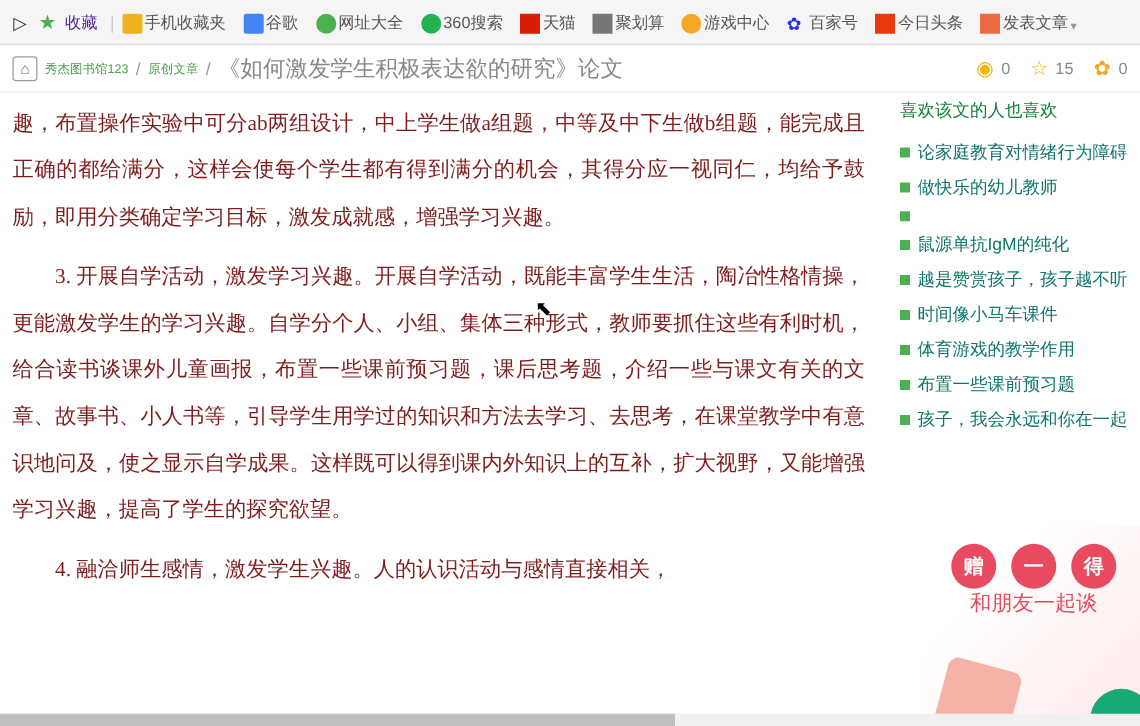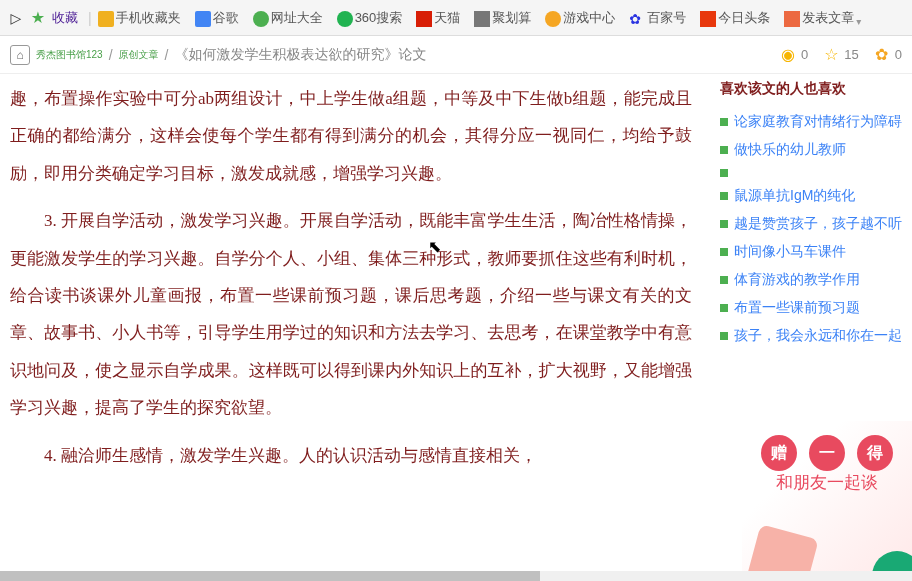--- a/index.html
+++ b/index.html
@@ -23,38 +23,38 @@
   .ico-toutiao { background:#e8380d;}
   .ico-fawen { background:#ec6941;}
   .chev { color:#999; font-size:10px;}
 
   
   .crumb-row { height: 38px; display:flex; align-items:center; padding: 0 10px; border-bottom: 1px solid #eee; justify-content: space-between;}
   .crumb-left { display:flex; align-items:center; gap:6px; }
   .home-ico { width:20px; height:20px; border:1px solid #999; border-radius:3px; display:flex; align-items:center; justify-content:center; color:#666; font-size:12px;}
   .crumb-link { color:#4aa04a; cursor:pointer; font-size:10px;}
   .crumb-sep { color:#999; }
-  .crumb-cur { color:#888; font-size:14px;}
+  .crumb-cur { color:#888; font-size:18px;}
   .crumb-right { display:flex; align-items:center; gap:14px; color:#888; font-size:13px;}
   .stat { display:flex; align-items:center; gap:4px;}
   .stat-ico { width:18px; height:18px; display:inline-flex; align-items:center; justify-content:center;}
   .coin { color:#f7b500; font-size:16px;}
   .star-o { color:#f7b500; font-size:16px;}
   .flower { color:#f5a623; font-size:16px;}
 
   
   .main { display:flex; }
   .article { flex:1; padding: 6px 20px 0 10px; font-size: 17px; line-height: 2.2; color:#7f1d1d; font-family:"SimSun","宋体",serif; }
   .article p { text-align: justify; margin-bottom: 10px;}
   .article .para-ind { text-indent: 2em; }
 
   .sidebar { width: 200px; padding: 6px 0 0 0; }
-  .side-title { font-size:14px; font-weight:bold; color:#7f1d1d; margin-bottom:10px; padding-left:8px;}
+  .side-title { font-size:14px; font-weight:normal; color:#15803d; margin-bottom:10px; padding-left:8px;}
   .side-list { list-style:none; }
-  .side-list li { display:flex; align-items:center; gap:6px; padding: 5px 8px; cursor:pointer; font-size:14px; color:#3b82f6; white-space:nowrap; overflow:hidden;}
+  .side-list li { display:flex; align-items:center; gap:6px; padding: 5px 8px; cursor:pointer; font-size:14px; color:#0f766e; white-space:nowrap; overflow:hidden;}
   .bullet { width:8px; height:8px; background:#4caf50; flex-shrink:0;}
 
   
   .promo { position:absolute; right:0; bottom:0; width:170px; height:160px; background: linear-gradient(135deg,#fff 30%,#ffe8e8 100%); border-top-left-radius: 6px; overflow:hidden;}
   .promo-circles { display:flex; gap:12px; justify-content:center; margin-top:14px;}
   .pc { width:36px; height:36px; border-radius:50%; background:#e84a5f; color:#fff; display:flex; align-items:center; justify-content:center; font-size:16px; font-weight:bold;}
   .promo-text { text-align:center; color:#e84a5f; font-size:17px; font-weight:normal; }
   .promo-deco { position:absolute; bottom:-10px; left:10px; width:60px; height:60px; background:#f7b2a8; border-radius:8px; transform:rotate(15deg);}
   .promo-deco2 { position:absolute; bottom:-20px; right:-10px; width:50px; height:50px; background:#19a974; border-radius:50%;}
 

